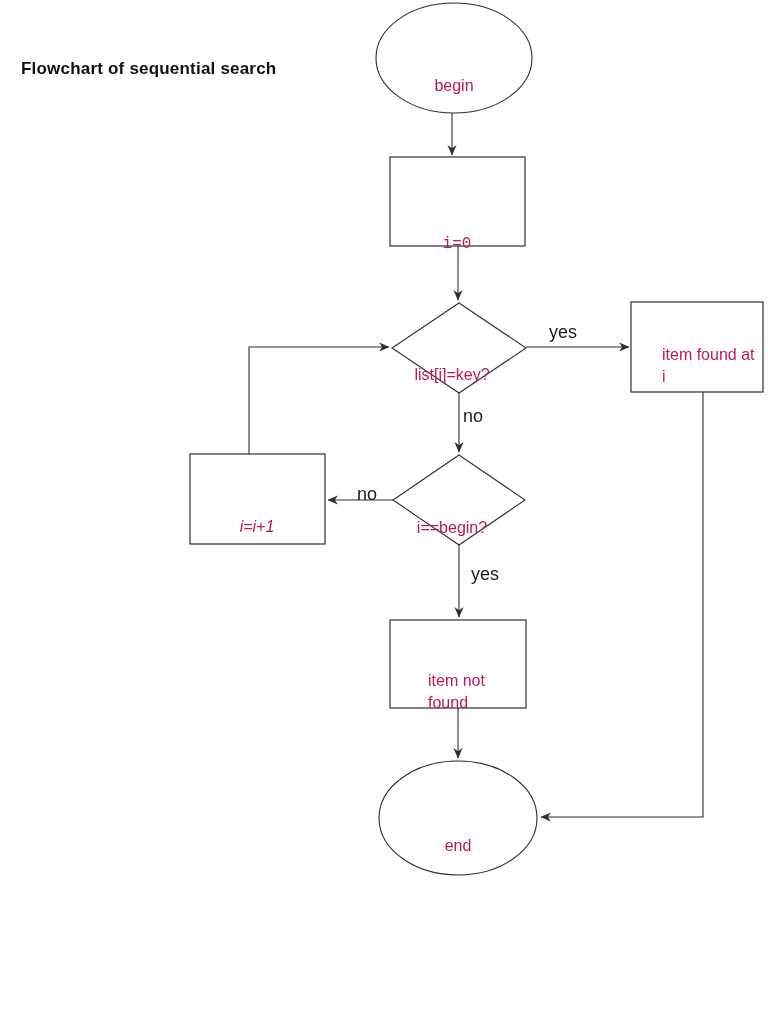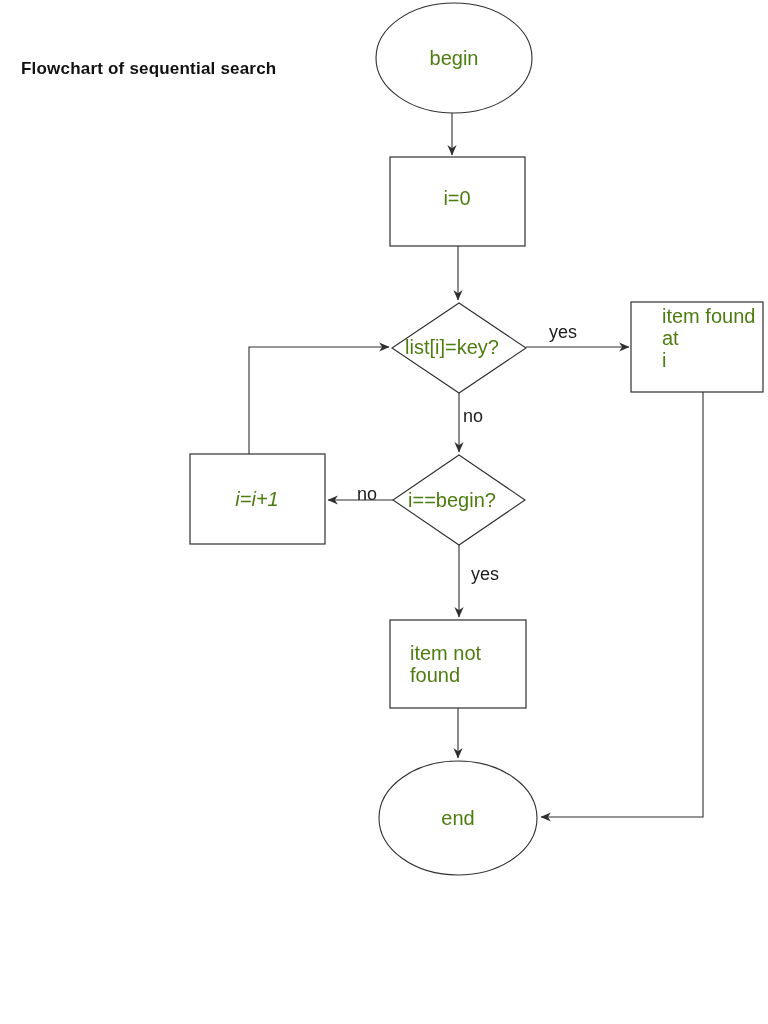--- a/index.html
+++ b/index.html
@@ -25,24 +25,25 @@
     color: #111111;
     letter-spacing: 0.2px;
   }
   .diagram-svg {
     position: absolute;
     left: 0;
     top: 0;
   }
   .node-label {
     position: absolute;
-    font-size: 20px;
-    color: #4d7c0f;
+    font-size: 16px;
+    color: #be185d;
     white-space: pre-line;
     line-height: 22px;
+    margin-top: 28px;
   }
   .node-label.centered {
     transform: translate(-50%, -50%);
     text-align: center;
     white-space: nowrap;
   }
   .node-label.boxed {
     display: flex;
     align-items: center;
     box-sizing: border-box;
@@ -82,27 +83,27 @@
     <rect x="390" y="157" width="135" height="89" fill="#ffffff" stroke="#2f2f2f" stroke-width="1.2"></rect>
     <polygon points="459,303 526,348 459,393 392,348" fill="#ffffff" stroke="#2f2f2f" stroke-width="1.1"></polygon>
     <rect x="631" y="302" width="132" height="90" fill="#ffffff" stroke="#2f2f2f" stroke-width="1.2"></rect>
     <polygon points="459,455 525,500 459,545 393,500" fill="#ffffff" stroke="#2f2f2f" stroke-width="1.1"></polygon>
     <rect x="190" y="454" width="135" height="90" fill="#ffffff" stroke="#2f2f2f" stroke-width="1.2"></rect>
     <rect x="390" y="620" width="136" height="88" fill="#ffffff" stroke="#2f2f2f" stroke-width="1.2"></rect>
     <ellipse cx="458" cy="818" rx="79" ry="57" fill="#ffffff" stroke="#2f2f2f" stroke-width="1.1"></ellipse>
   </svg>
 
   <div class="node-label centered" style="left:454px; top:58px;">begin</div>
-  <div class="node-label centered" style="left:457px; top:198px;">i=0</div>
+  <div class="node-label centered" style="left:457px; top:216px;font-family:Liberation Mono, monospace;">i=0</div>
   <div class="node-label centered" style="left:452px; top:347px;">list[i]=key?</div>
   <div class="node-label boxed" style="left:631px; top:302px; width:132px; height:72px; padding-left:31px;">item found at
 i</div>
   <div class="node-label centered" style="left:452px; top:500px;">i==begin?</div>
   <div class="node-label centered" style="left:257px; top:499px;font-style:italic;">i=i+1</div>
-  <div class="node-label boxed" style="left:390px; top:620px; width:136px; height:88px; padding-left:20px;">item not
+  <div class="node-label boxed" style="left:390px; top:620px; width:136px; height:88px; padding-left:38px;">item not
 found</div>
   <div class="node-label centered" style="left:458px; top:818px;text-align:right;">end</div>
 
   <div class="edge-label" style="left:549px; top:322px;">yes</div>
   <div class="edge-label" style="left:463px; top:406px;">no</div>
   <div class="edge-label" style="left:357px; top:484px;">no</div>
   <div class="edge-label" style="left:471px; top:564px;">yes</div>
 
 </div>
 

